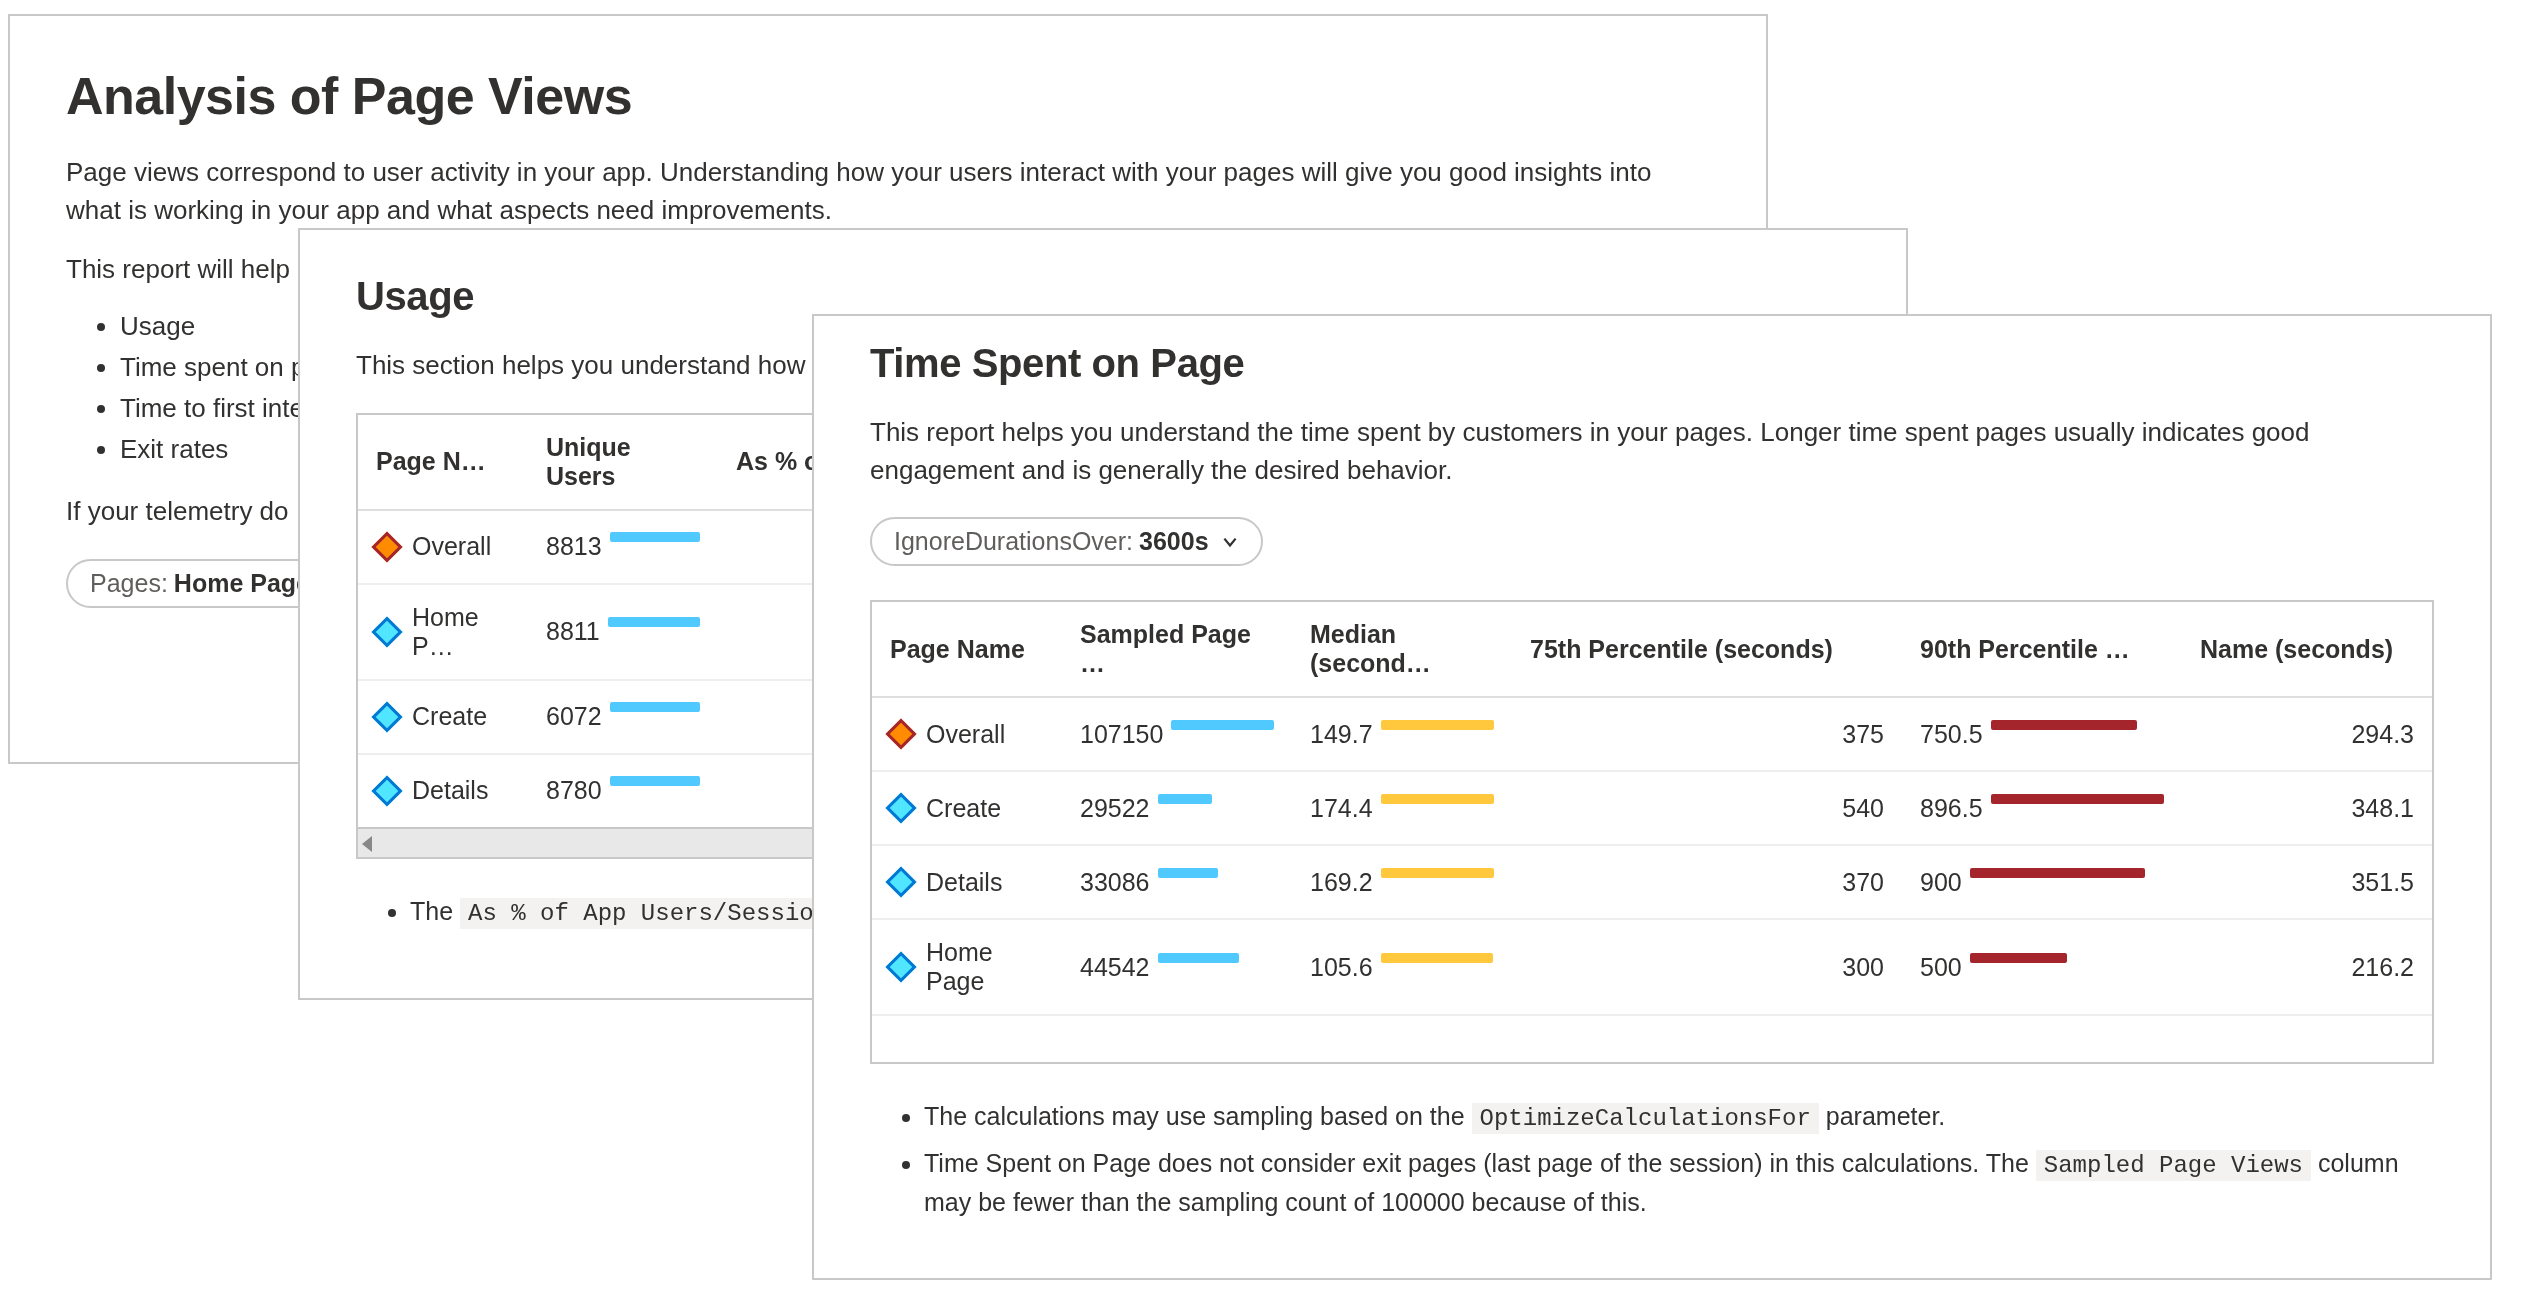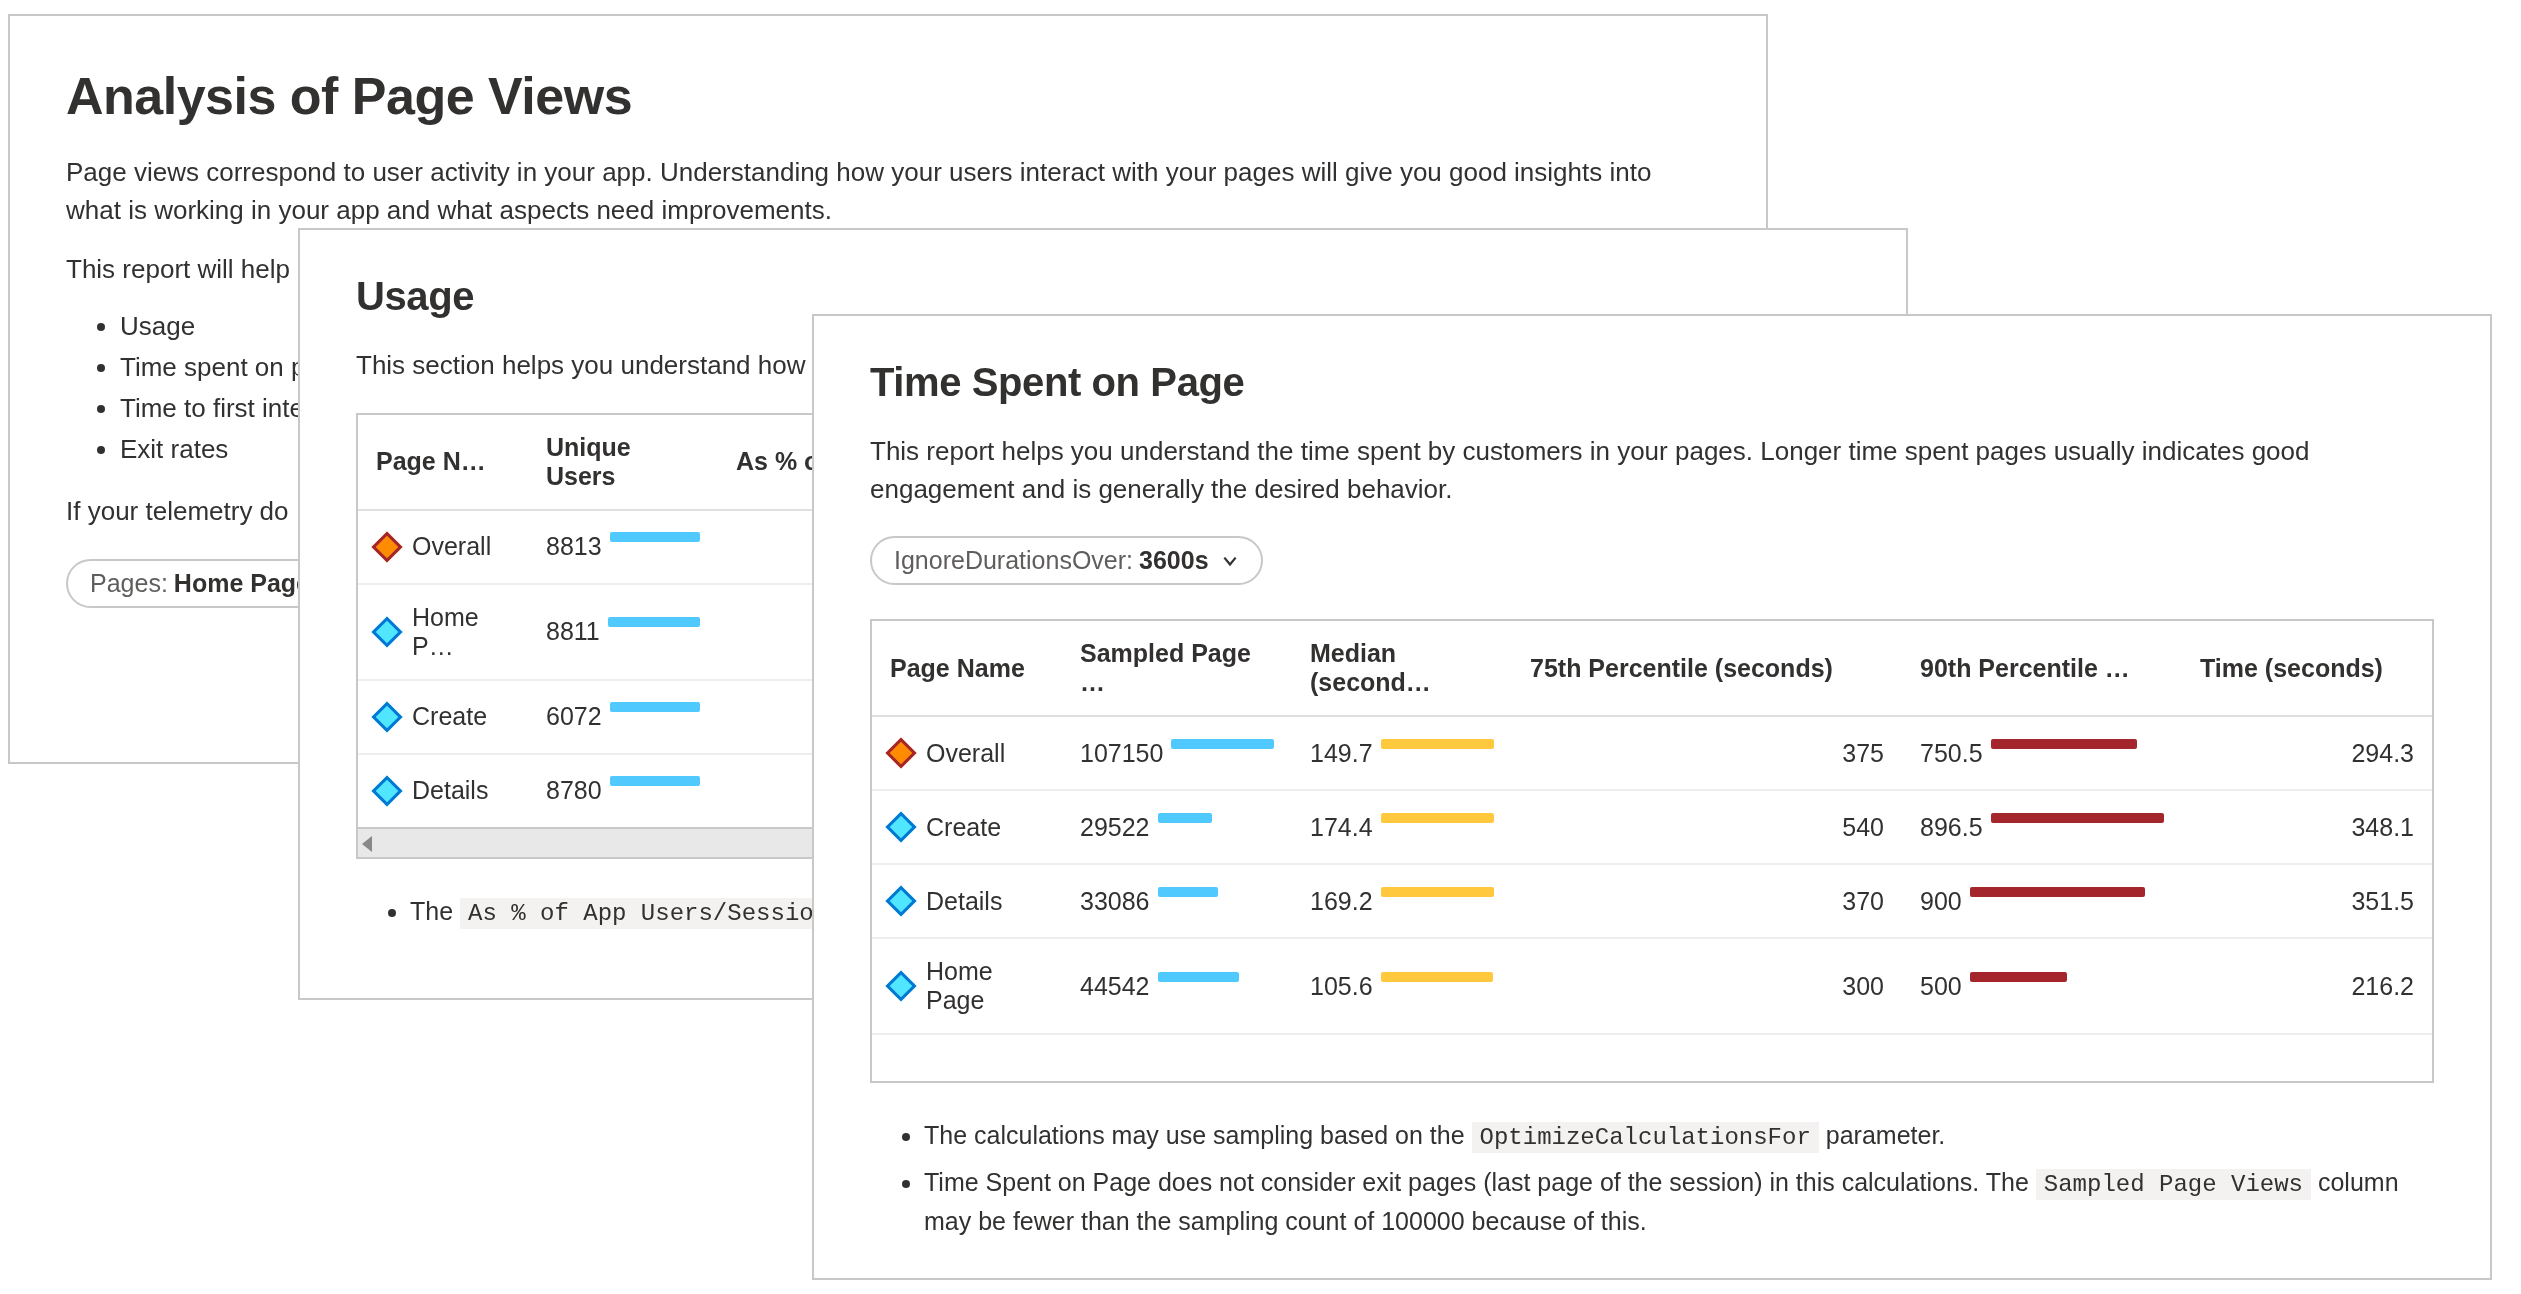--- a/index.html
+++ b/index.html
@@ -13,21 +13,21 @@
     height: 1294px;
   }
   .panel {
     position: absolute;
     background: #fff;
     border: 2px solid #c8c8c8;
     padding: 40px 56px 56px 56px;
   }
   #panel-analysis { left: 8px;  top: 14px;   width: 1760px; height: 750px; z-index: 1; }
   #panel-usage    { left: 298px; top: 228px;  width: 1610px; height: 772px; z-index: 2; padding-top: 34px;}
-  #panel-time     { left: 812px; top: 314px;  width: 1680px; height: 966px; z-index: 3; padding-top: 34px;}
+  #panel-time     { left: 812px; top: 314px;  width: 1680px; height: 966px; z-index: 3; padding-top: 15px;}
   h1 { font-size: 52px; font-weight: 700; margin: 10px 0 28px 0; letter-spacing: -0.5px;}
   h2 { font-size: 40px; font-weight: 700; margin: 10px 0 28px 0; letter-spacing: -0.4px;}
   p  { font-size: 26px; margin: 0 0 22px 0; line-height: 1.45; }
   ul.bullets { font-size: 26px; margin: 0 0 28px 0; padding-left: 54px; }
   ul.bullets li { margin-bottom: 10px; }
   ul.notes { font-size: 25px; margin-top:34px; padding-left: 54px; }
   ul.notes li { margin-bottom: 8px; line-height:1.45;}
   code { font-family: Consolas, "Courier New", monospace; background: #f3f2f1; padding: 2px 8px; font-size: 24px;}
   .chips { display:flex; flex-wrap:wrap; gap:20px; margin-top:28px;}
   .chip {
@@ -222,21 +222,21 @@
               <path d="M5 10l3 3 3-3M5 6l3-3 3 3" fill="none" stroke="#888" stroke-width="2"></path>
             </svg></span>
         </div>
       <div class="th t-c4">
           <span>90th Percentile …</span>
           <span class="th-sort"><svg viewBox="0 0 16 16">
               <path d="M5 10l3 3 3-3M5 6l3-3 3 3" fill="none" stroke="#888" stroke-width="2"></path>
             </svg></span>
         </div>
       <div class="th t-c5">
-          <span>Time (seconds)</span>
+          <span>Name (seconds)</span>
           <span class="th-sort"><svg viewBox="0 0 16 16">
               <path d="M5 10l3 3 3-3M5 6l3-3 3 3" fill="none" stroke="#888" stroke-width="2"></path>
             </svg></span>
         </div>
     </div>
     <div class="tbl-body" id="time-rows">
         <div class="row">
           <div class="td t-c0">
             <span class="marker orange"></span>
             <span>Overall</span>

